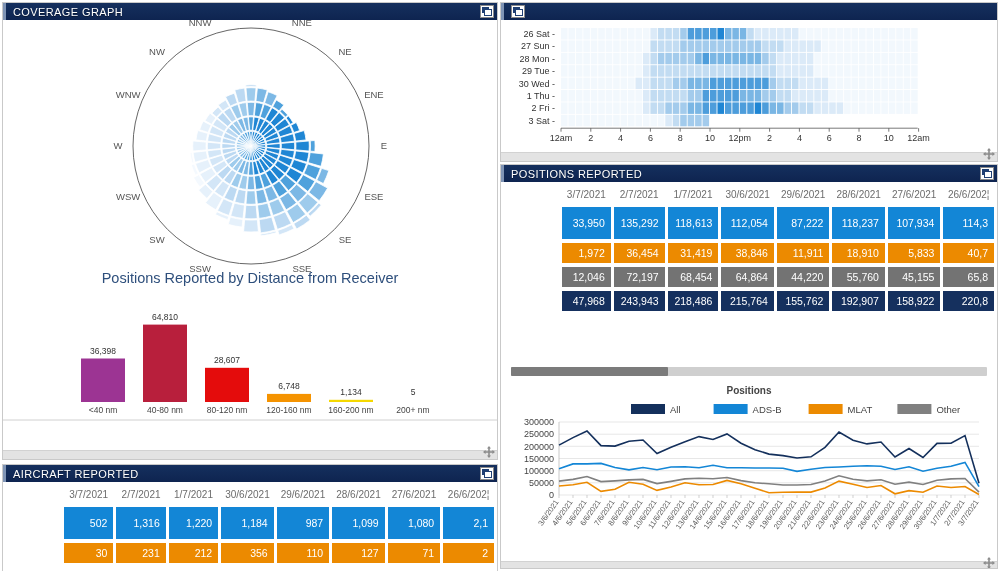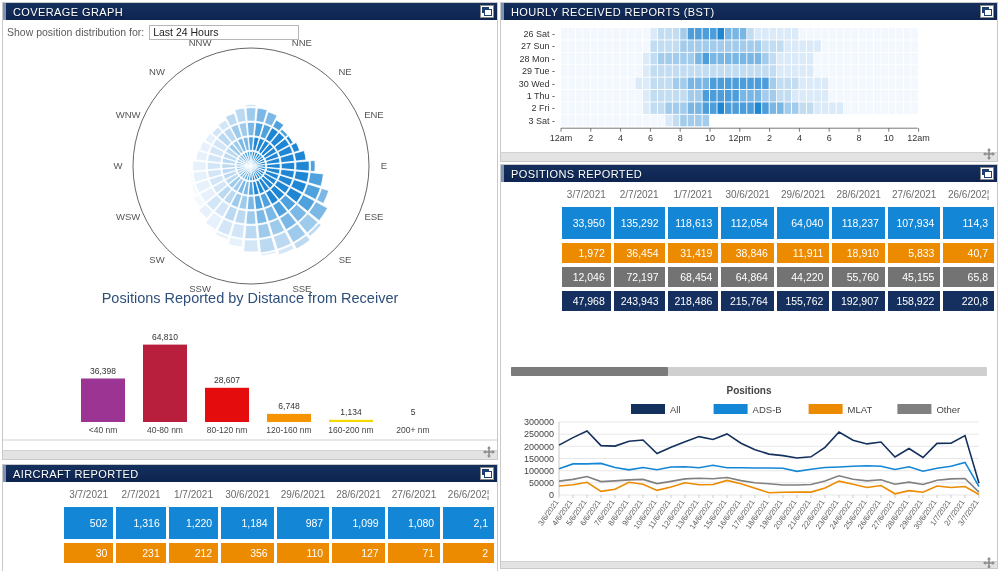--- a/index.html
+++ b/index.html
@@ -164,24 +164,20 @@
 
 <div class="page">
 
   <div class="panel" id="coverage">
     <div class="panel-head">
       <span class="panel-title">COVERAGE GRAPH</span>
       <span class="restore-icon"></span>
     </div>
     <div class="panel-body" style="height:439px">
 
-      <div class="cov-controls">
-        <span class="lbl">Show position distribution for:</span>
-        <input class="cov-select" readonly="" value="Last 24 Hours" style="">
-      </div>
 
       <div class="polar-wrap">
         <svg width="496" height="252" viewBox="0 0 496 252">
           <g transform="translate(248,126)">
             <circle r="118" fill="none" stroke="#555" stroke-width="0.9"></circle>
             <g id="polar-sectors">
                 <path d="M0.00,0.00 L-1.26,-14.52 A14.57,14.57 0 0 1 1.26,-14.52 L0.00,0.00 Z" fill="#1f86d4" stroke="#ffffff" stroke-width="0.8"></path>
                 <path d="M-1.36,-15.71 L-2.51,-29.03 A29.14,29.14 0 0 1 2.51,-29.03 L1.36,-15.71 A15.77,15.77 0 0 0 -1.36,-15.71 Z" fill="#4ea1dc" stroke="#ffffff" stroke-width="0.8"></path>
                 <path d="M-2.62,-30.23 L-3.77,-43.55 A43.71,43.71 0 0 1 3.77,-43.55 L2.62,-30.23 A30.34,30.34 0 0 0 -2.62,-30.23 Z" fill="#7cb8e5" stroke="#ffffff" stroke-width="0.8"></path>
                 <path d="M-3.88,-44.75 L-5.03,-58.07 A58.29,58.29 0 0 1 5.03,-58.07 L3.88,-44.75 A44.91,44.91 0 0 0 -3.88,-44.75 Z" fill="#9ecbec" stroke="#ffffff" stroke-width="0.8"></path>
@@ -442,21 +438,20 @@
               <td>71</td>
               <td>2</td>
             </tr>
           </tbody>
         </table>
     </div>
   </div>
 
   <div class="panel" id="hourly">
     <div class="panel-head">
-      <span class="panel-title">HOURLY RECEIVED REPORTS (BST)</span>
       <span class="restore-icon"></span>
     </div>
     <div class="panel-body" style="height:141px">
       <svg width="496" height="132" viewBox="0 0 496 132" id="heat-svg">
           <text x="54" y="16.9" text-anchor="end" font-size="9" fill="#333">26 Sat -</text>
           <rect x="60.00" y="8.00" width="6.55" height="11.50" fill="#f2f8fd"></rect>
           <rect x="67.45" y="8.00" width="6.55" height="11.50" fill="#f2f8fd"></rect>
           <rect x="74.90" y="8.00" width="6.55" height="11.50" fill="#f2f8fd"></rect>
           <rect x="82.35" y="8.00" width="6.55" height="11.50" fill="#f2f8fd"></rect>
           <rect x="89.80" y="8.00" width="6.55" height="11.50" fill="#f2f8fd"></rect>
@@ -878,21 +873,21 @@
           <tbody>
             <tr class="adsb">
               <td class="rowlabel">
                 <div>ADS-B</div>
                 <div>Mode-S</div>
               </td>
               <td>33,950</td>
               <td>135,292</td>
               <td>118,613</td>
               <td>112,054</td>
-              <td>64,040</td>
+              <td>87,222</td>
               <td>118,237</td>
               <td>107,934</td>
               <td>114,3</td>
             </tr>
             <tr class="mlat">
               <td class="rowlabel">MLAT</td>
               <td>1,972</td>
               <td>36,454</td>
               <td>31,419</td>
               <td>38,846</td>

